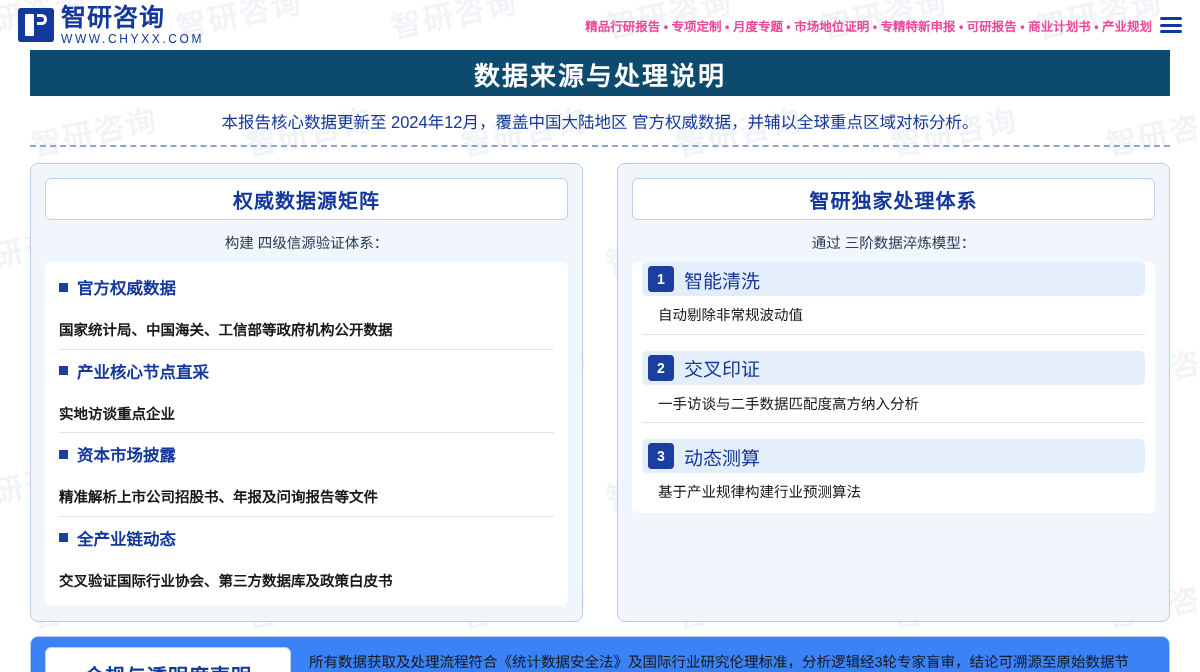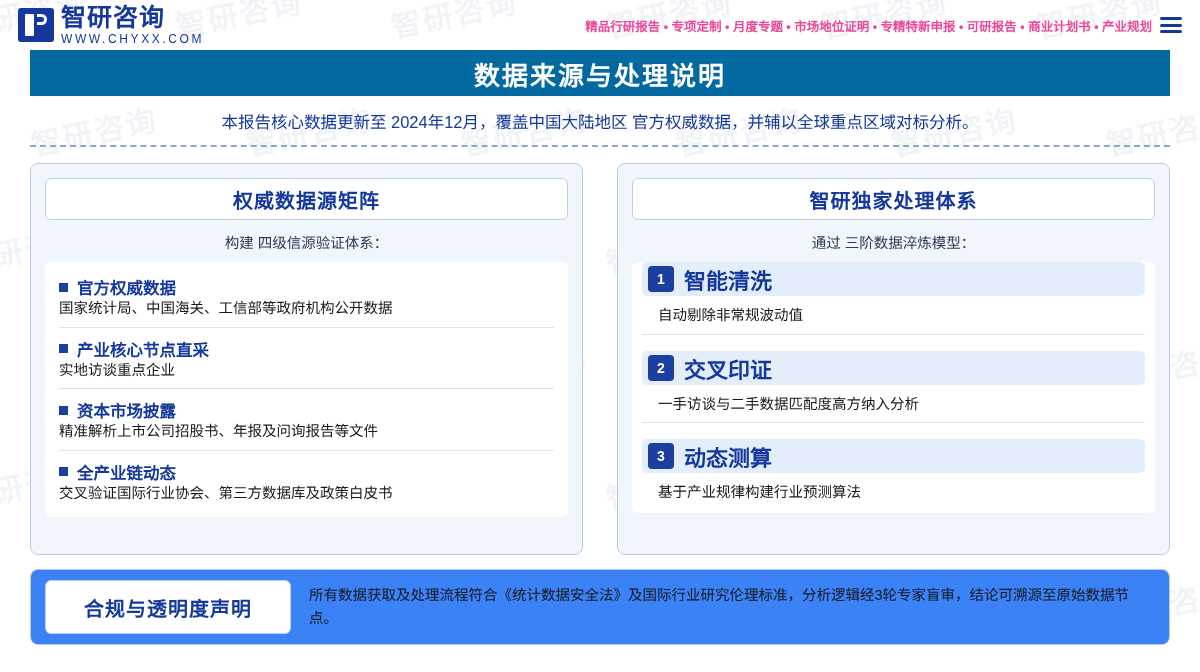--- a/index.html
+++ b/index.html
@@ -119,21 +119,21 @@
   }
   .hamburger span:nth-child(1) { width: 22px; }
   .hamburger span:nth-child(2) { width: 22px; }
   .hamburger span:nth-child(3) { width: 22px; }
 
   
   .title-band {
     position: relative;
     margin: 0 30px;
     height: 46px;
-    background: #0369a1;
+    background: #0c4a6e;
     display: flex;
     align-items: center;
     justify-content: center;
     z-index: 10;
   }
   .title-band .title-text {
     color: #ffffff;
     font-size: 26px;
     font-weight: 700;
     letter-spacing: 2px;
@@ -212,22 +212,23 @@
     flex: none;
   }
   .src-title {
     font-size: 16.5px;
     font-weight: 700;
     color: #14389c;
   }
   .src-desc {
     font-size: 14.5px;
     color: #16181c;
-    margin-top: 0;
+    margin-top: 22px;
     line-height: 1.35;
+    font-weight: bold;
   }
 
   
   .step {
     margin-bottom: 16px;
   }
   .step:last-child { margin-bottom: 0; }
   .step-head {
     background: #e4eefb;
     border-radius: 5px;
@@ -244,22 +245,22 @@
     color: #fff;
     border-radius: 4px;
     font-size: 14px;
     font-weight: 700;
     display: flex;
     align-items: center;
     justify-content: center;
     flex: none;
   }
   .step-title {
-    font-size: 22px;
-    font-weight: 700;
+    font-size: 19px;
+    font-weight: 400;
     color: #14389c;
   }
   .step-desc {
     font-size: 14.5px;
     color: #16181c;
     padding: 10px 0 8px 16px;
     border-bottom: 1px solid #dbe4f0;
     line-height: 1.35;
   }
   .step:last-child .step-desc { border-bottom: none; }

